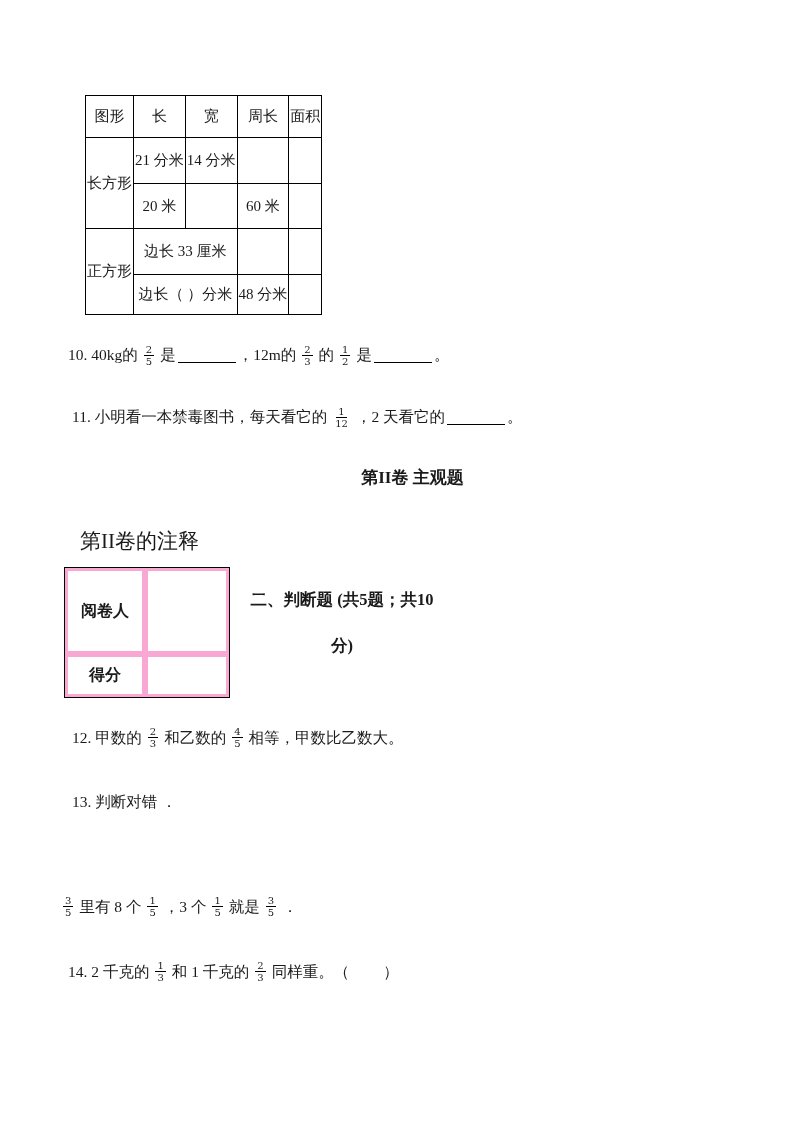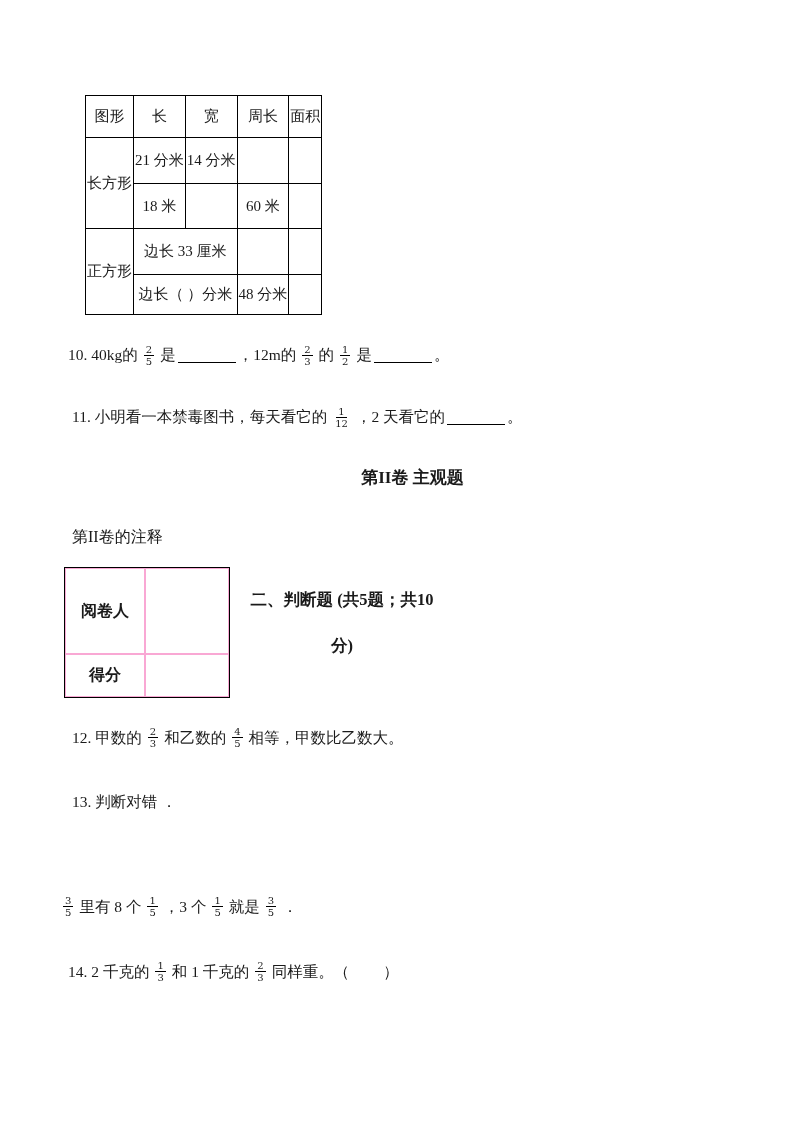--- a/index.html
+++ b/index.html
@@ -58,41 +58,41 @@
   }
   .paren-gap { display:inline-block; width:34px; }
 
   
   .part2-title {
     position:absolute; top:466px; left:16px; width:100%;
     text-align:center;
     font-weight:bold; font-size:17px;
   }
   .part2-note {
-    position:absolute; left:72px; top:527px;
-    font-size:16px;
+    position:absolute; left:80px; top:527px;
+    font-size:21px;
   }
   .sec2-heading {
     position:absolute; left:222px; top:577px; width:240px;
     text-align:center;
     font-weight:bold; font-size:16.5px;
     line-height:46px;
   }
 
   
   .gradebox {
     position:absolute; left:64px; top:567px;
     width:164px; height:129px;
     display:grid;
     grid-template-columns:80px 1fr;
     grid-template-rows:86px 1fr;
     border:1px solid #000;
   }
   .gradebox .cell {
-    border:1px solid #f9a8d4;
+    border:3px solid #f9a8d4;
     display:flex; align-items:center; justify-content:center;
     font-weight:bold; font-size:16px;font-family:Liberation Serif, serif;
   }
   .gradebox .cell.entry { font-weight:normal; }
 </style>
 </head>
 <body>
 
 <div class="sheet">
 
@@ -113,21 +113,21 @@
       <td>面积</td>
     </tr>
     <tr style="height:46px">
       <td rowspan="2">长方形</td>
       <td>21 分米</td>
       <td>14 分米</td>
       <td></td>
       <td></td>
     </tr>
     <tr style="height:45px">
-      <td>18 米</td>
+      <td>20 米</td>
       <td></td>
       <td>60 米</td>
       <td></td>
     </tr>
     <tr style="height:46px">
       <td rowspan="2">正方形</td>
       <td colspan="2">边长 33 厘米</td>
       <td></td>
       <td></td>
     </tr>

